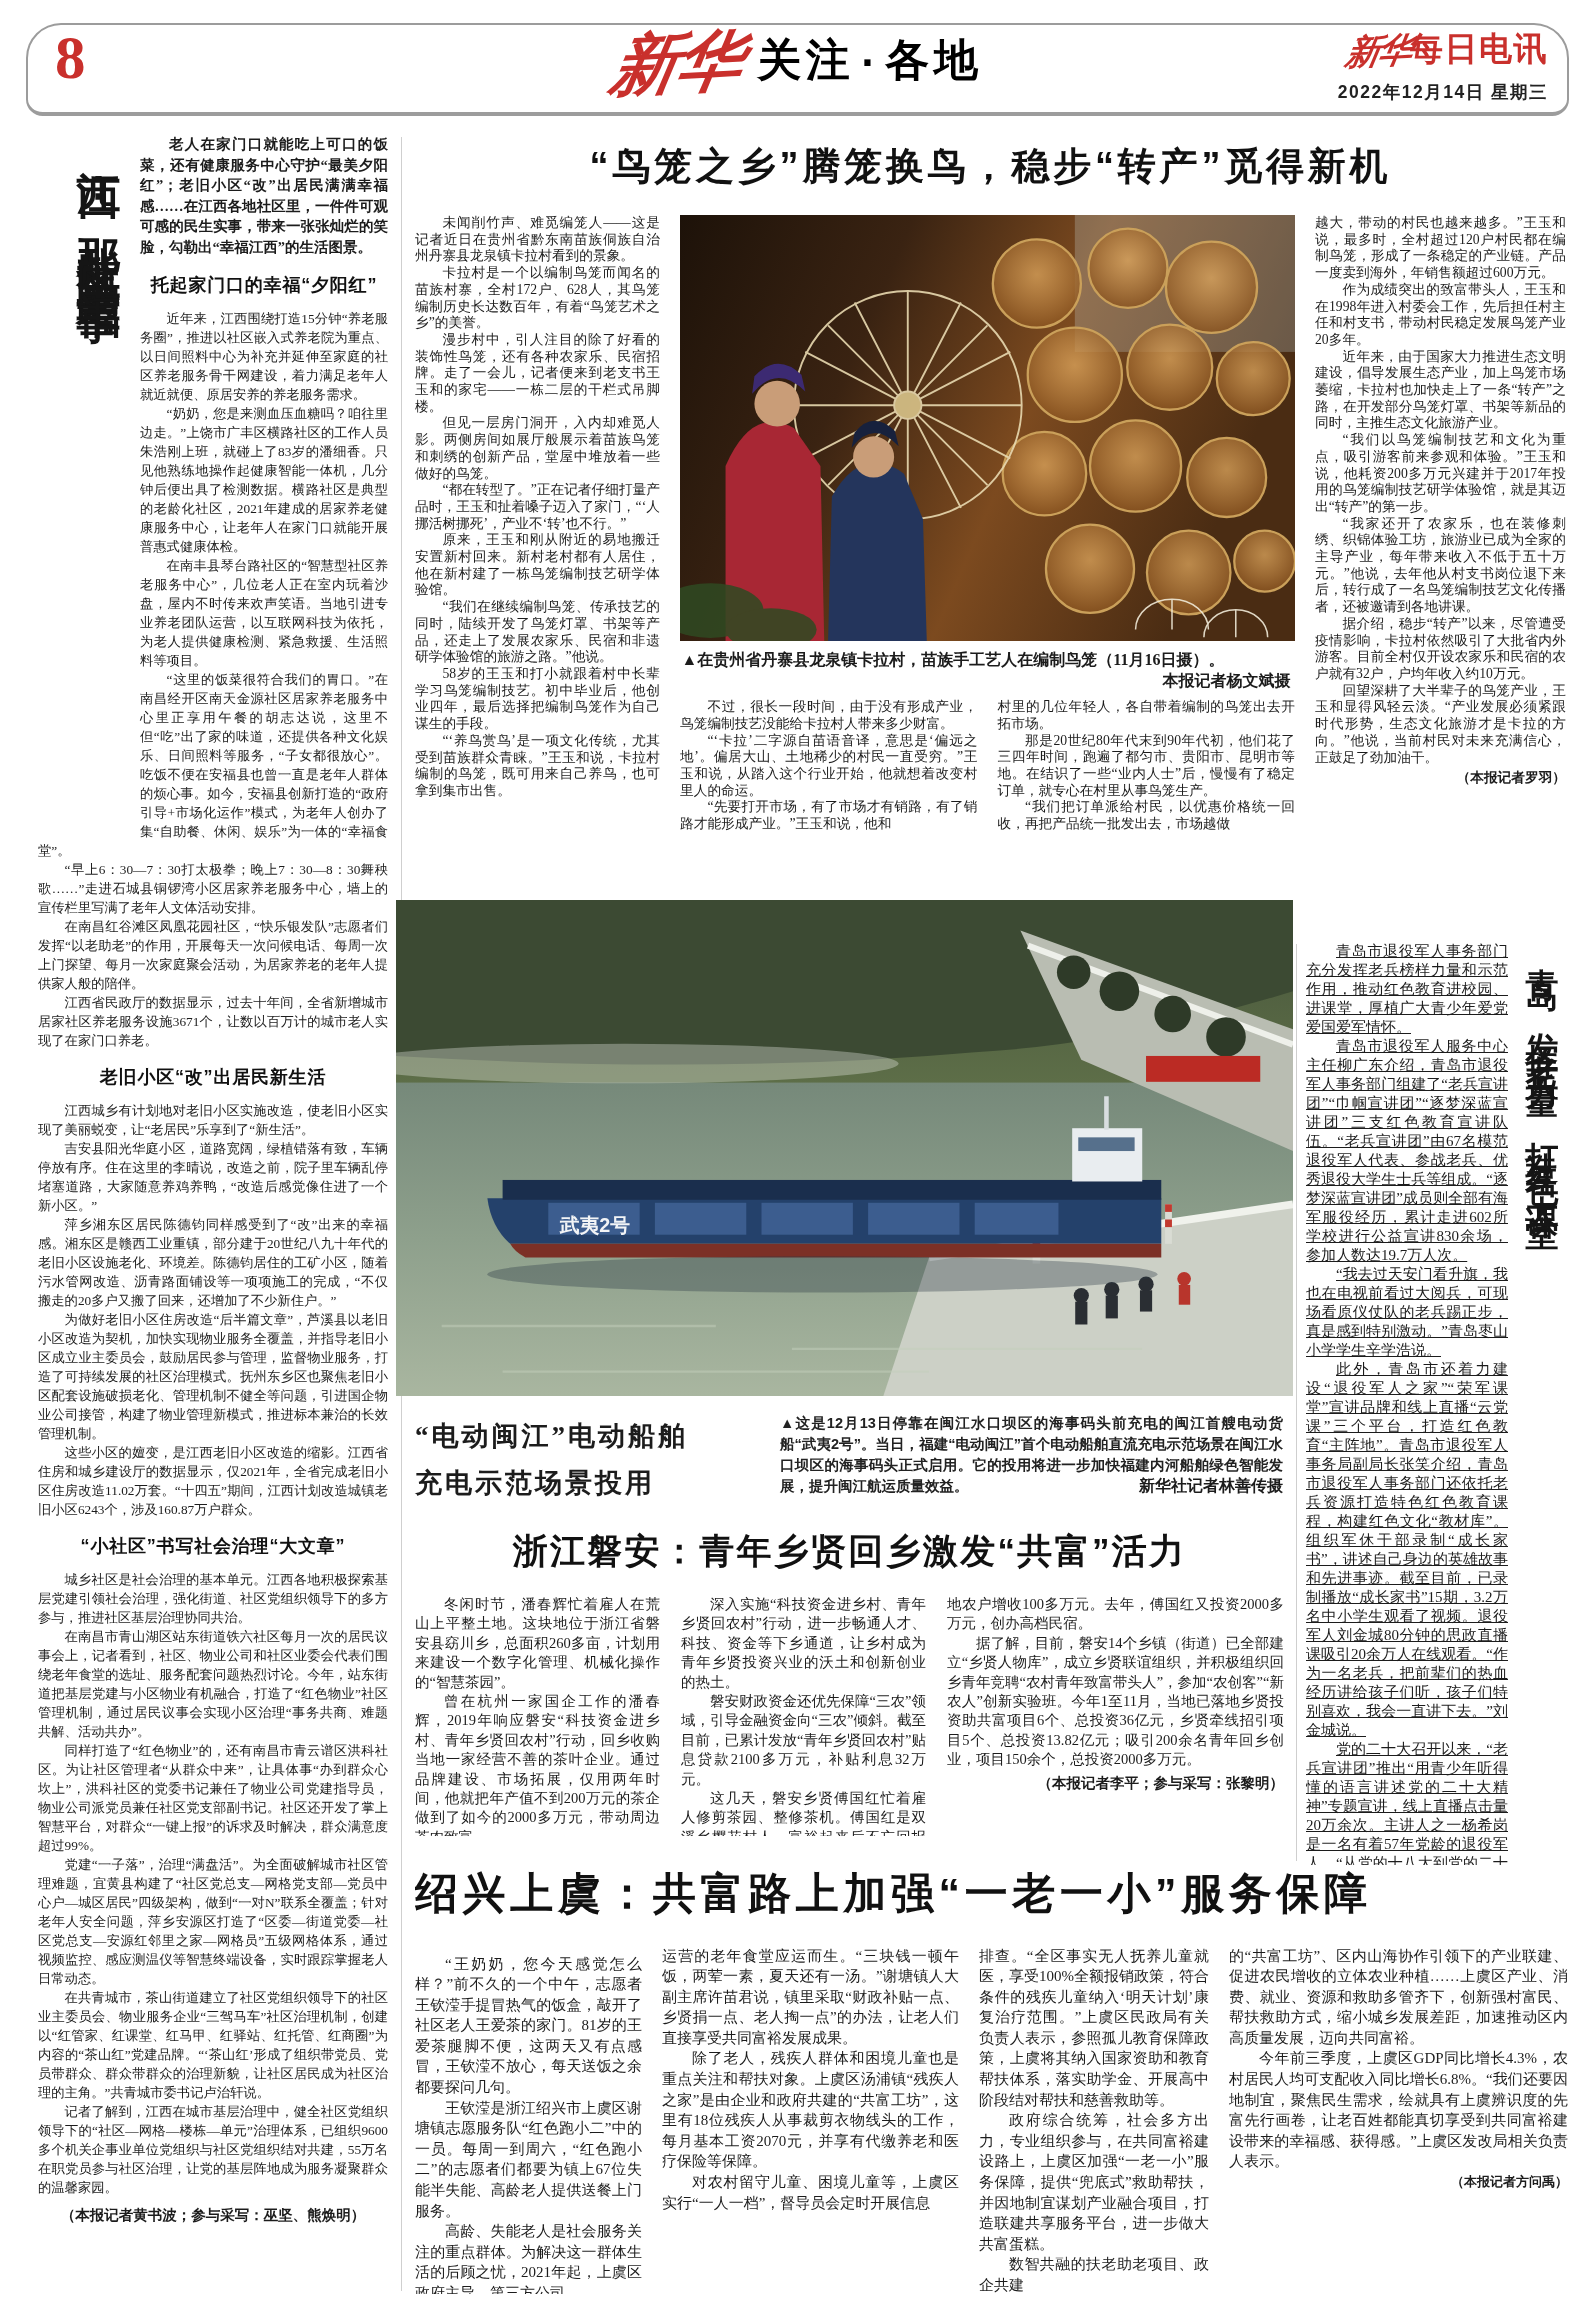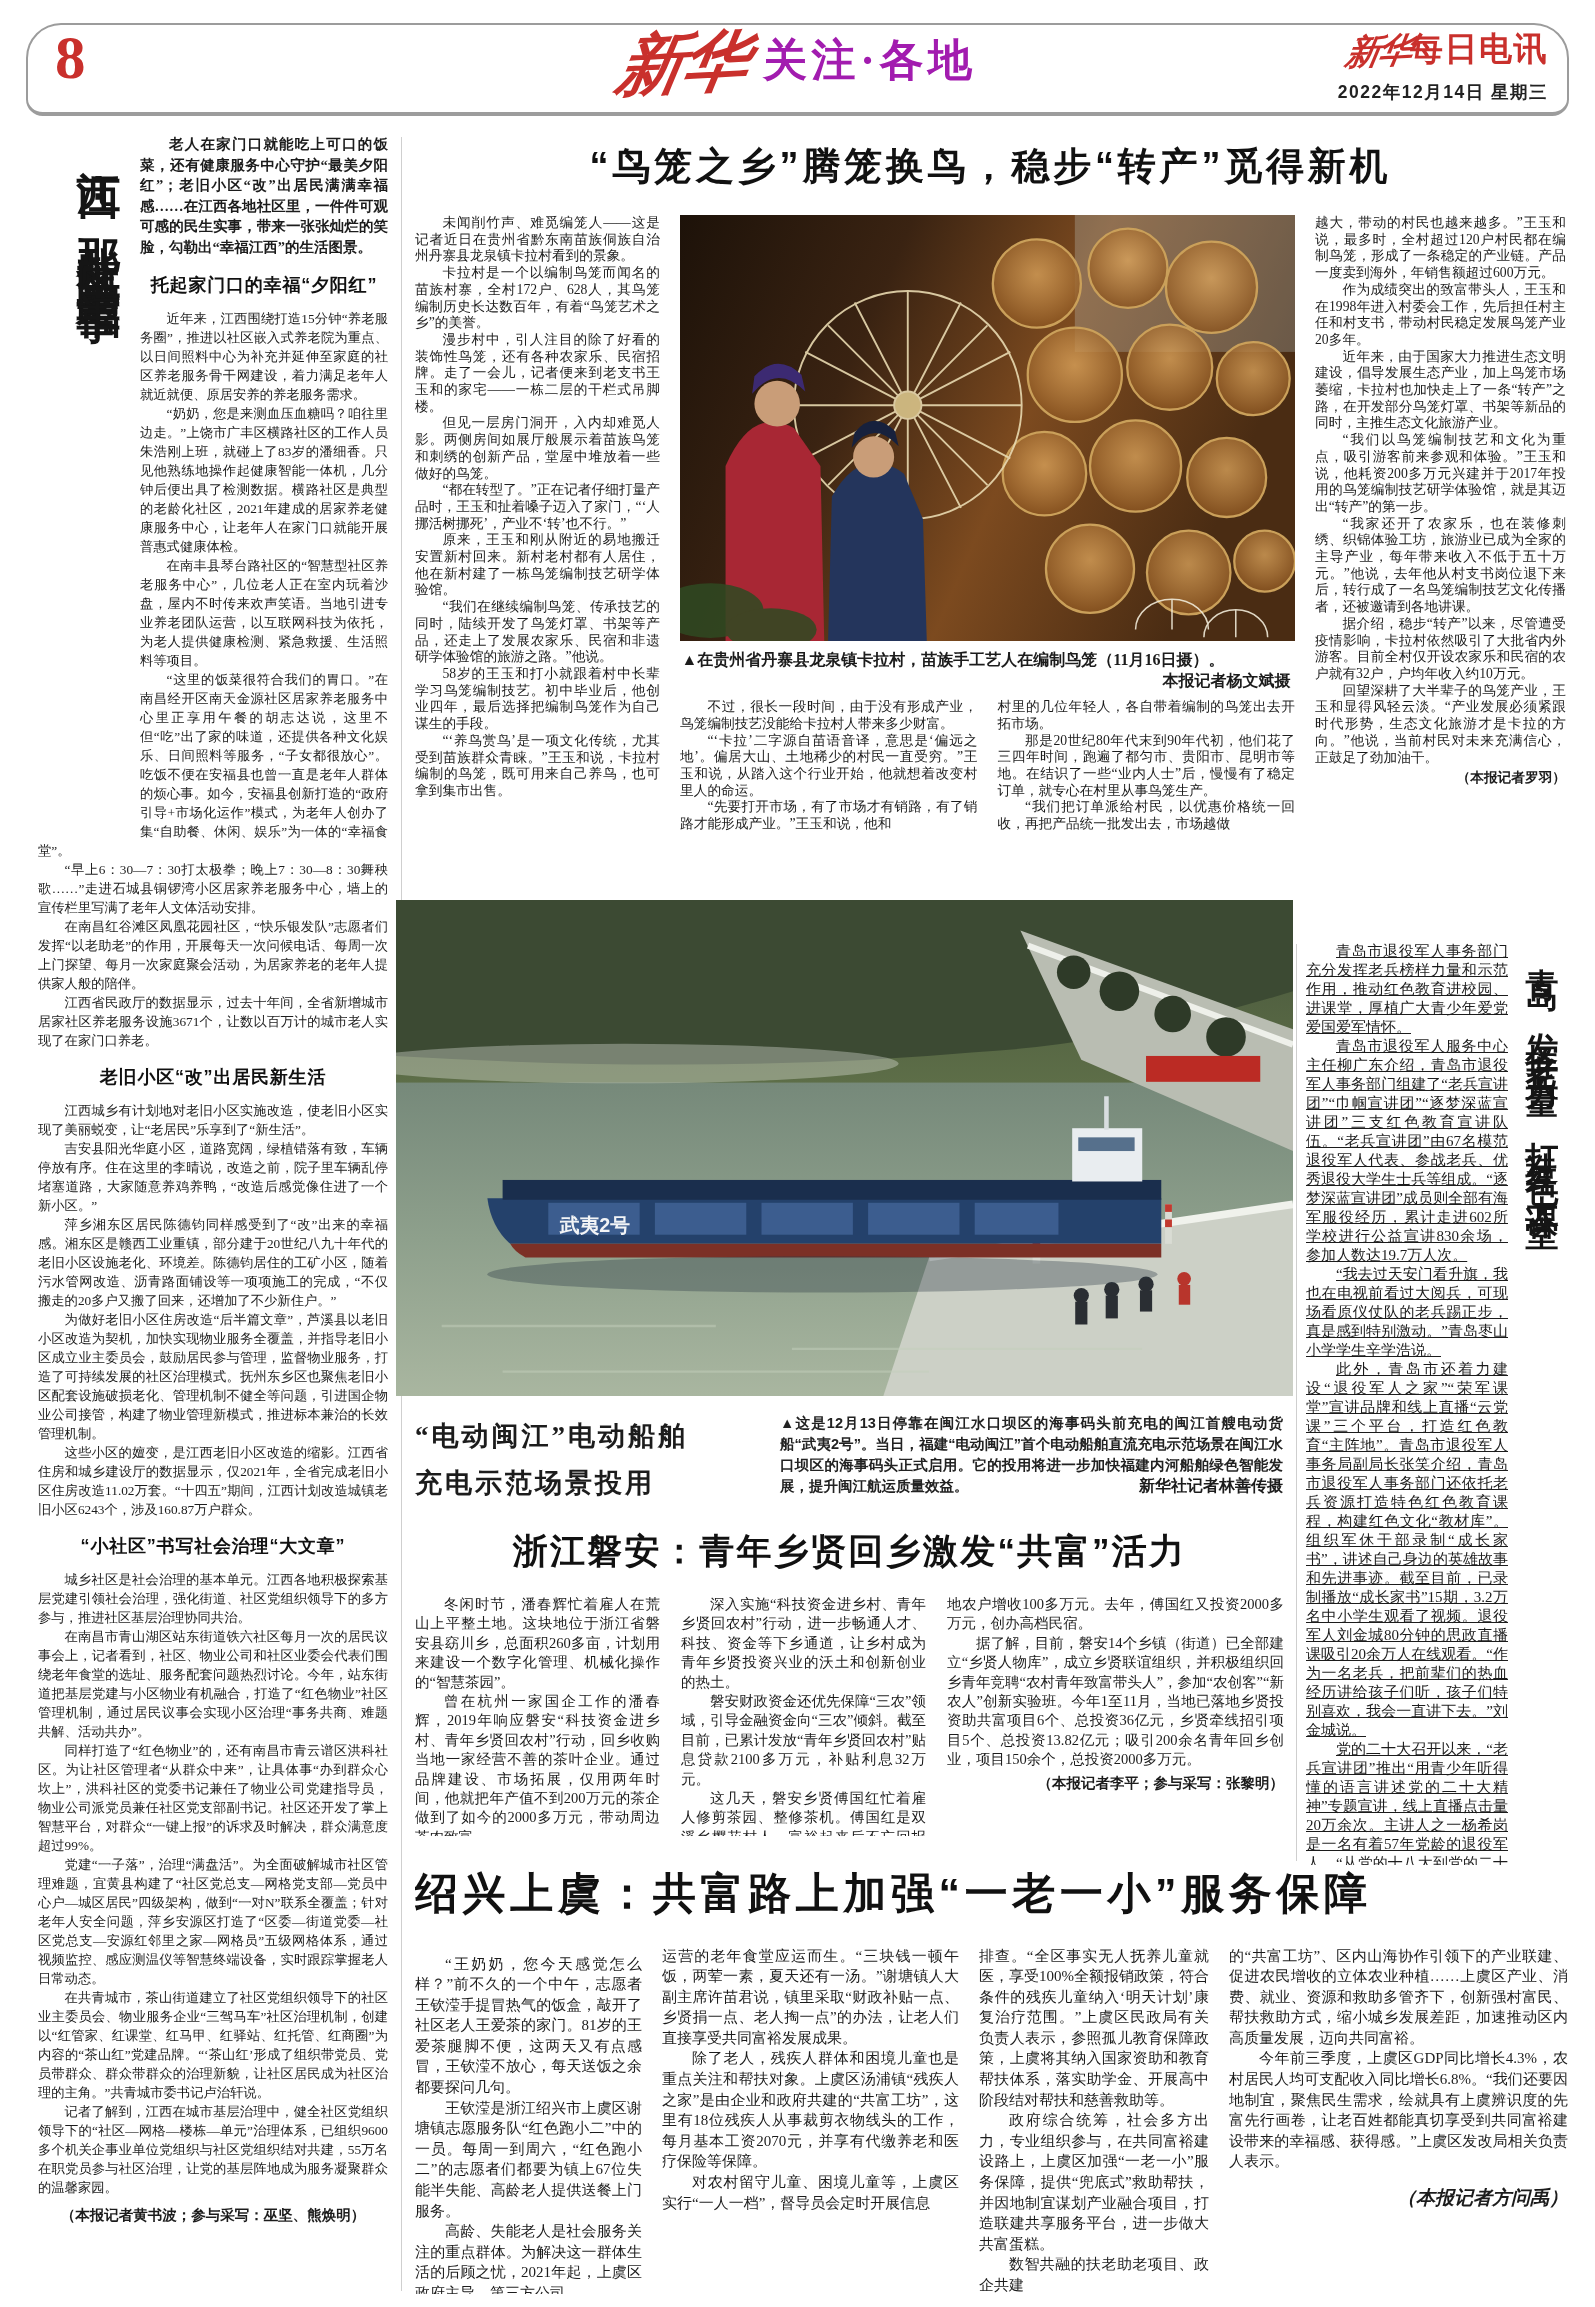--- a/index.html
+++ b/index.html
@@ -8,22 +8,22 @@
   
   .capsule{position:absolute;left:26px;top:23px;width:1539px;height:87px;
            border:2.3px solid #9c9c9c;border-bottom-width:4.6px;
            border-radius:35px 35px 16.7px 16.7px;background:#fff;}
   .page-num{position:absolute;left:55px;top:27px;font-size:61px;font-weight:bold;
             color:#c9302c;line-height:1;}
   .center-logo{position:absolute;left:0;right:0;top:30px;text-align:center;white-space:nowrap;}
   .script-logo{display:inline-block;color:#c9302c;font-weight:bold;font-style:italic;
                transform:skew(-10deg,-3deg);letter-spacing:-3px;}
   .center-logo .script-logo{font-size:67px;line-height:1;vertical-align:-6px;}
-  .center-logo .section-name{display:inline-block;color:#a21caf;font-weight:bold;
-               font-family:Liberation Serif, serif;font-size:44px;letter-spacing:4.6px;
+  .center-logo .section-name{display:inline-block;color:#000000;font-weight:bold;
+               font-family:Liberation Mono, monospace;font-size:44px;letter-spacing:4.6px;
                vertical-align:4.6px;margin-left:13.7px;}
   .right-mast{position:absolute;right:47px;top:27px;text-align:right;color:#c9302c;}
   .right-mast .script-logo{font-size:35px;vertical-align:-3px;}
   .right-mast .mast-rest{font-weight:bold;font-size:33px;letter-spacing:1.5px;}
   .mast-date{color:#222;font-weight:bold;font-size:17.5px;margin-top:4.6px;letter-spacing:1.5px;
              font-family:"Liberation Sans",sans-serif;}
   
   p{margin:0;text-indent:2em;text-align:justify;}
   .cont p:first-child{text-indent:0;}
   .vline{position:absolute;width:0.8px;background:#cfcfcf;}
@@ -73,21 +73,21 @@
   .pa-c3{flex:1;}
   .pa p{font-size:14.5px;line-height:19.4px;}
   .pa-byline{text-align:right;font-size:14.5px;margin-top:4.6px;}
   
   .sx{position:absolute;left:415px;top:1863px;width:1153px;height:431px;overflow:hidden;}
   .sx h1{font-size:43px;letter-spacing:4.6px;margin:1.5px 0 23px;}
   .sx-cols{display:flex;gap:20px;}
   .sx-cols>div{min-width:0;}
   .sx-c1{width:227px;margin-top:8px;}.sx-c2{width:297px;}.sx-c3{width:230px;}.sx-c4{flex:1;}
   .sx p{font-size:15px;line-height:20.6px;}
-  .sx-byline{text-align:right;font-size:19px;margin-top:13px;font-style:italic;}
+  .sx-byline{text-align:right;font-size:13px;margin-top:1px;}
 </style>
 </head>
 <body>
 
 <div id="page">
 
   <div class="capsule"></div>
   <div class="page-num">8</div>
   <div class="center-logo">
     <span class="script-logo">新华</span>

